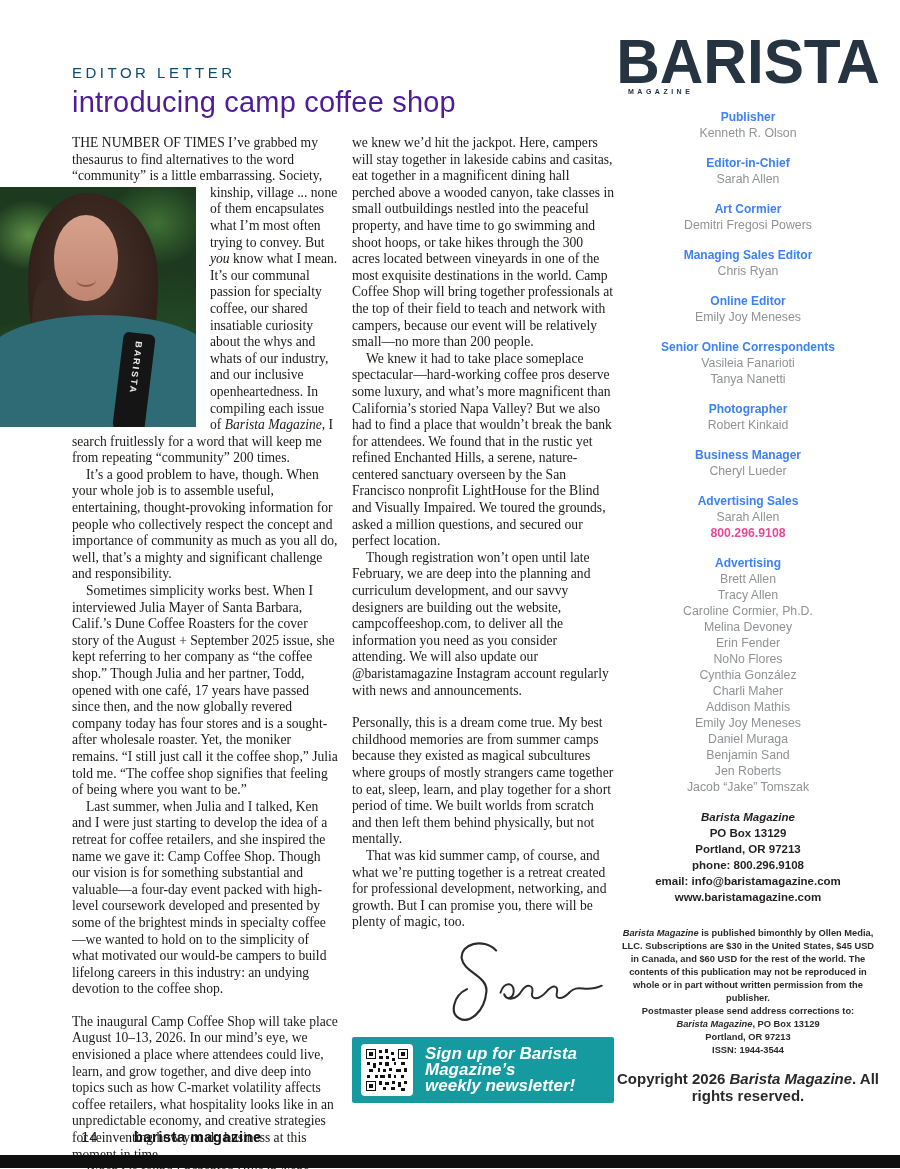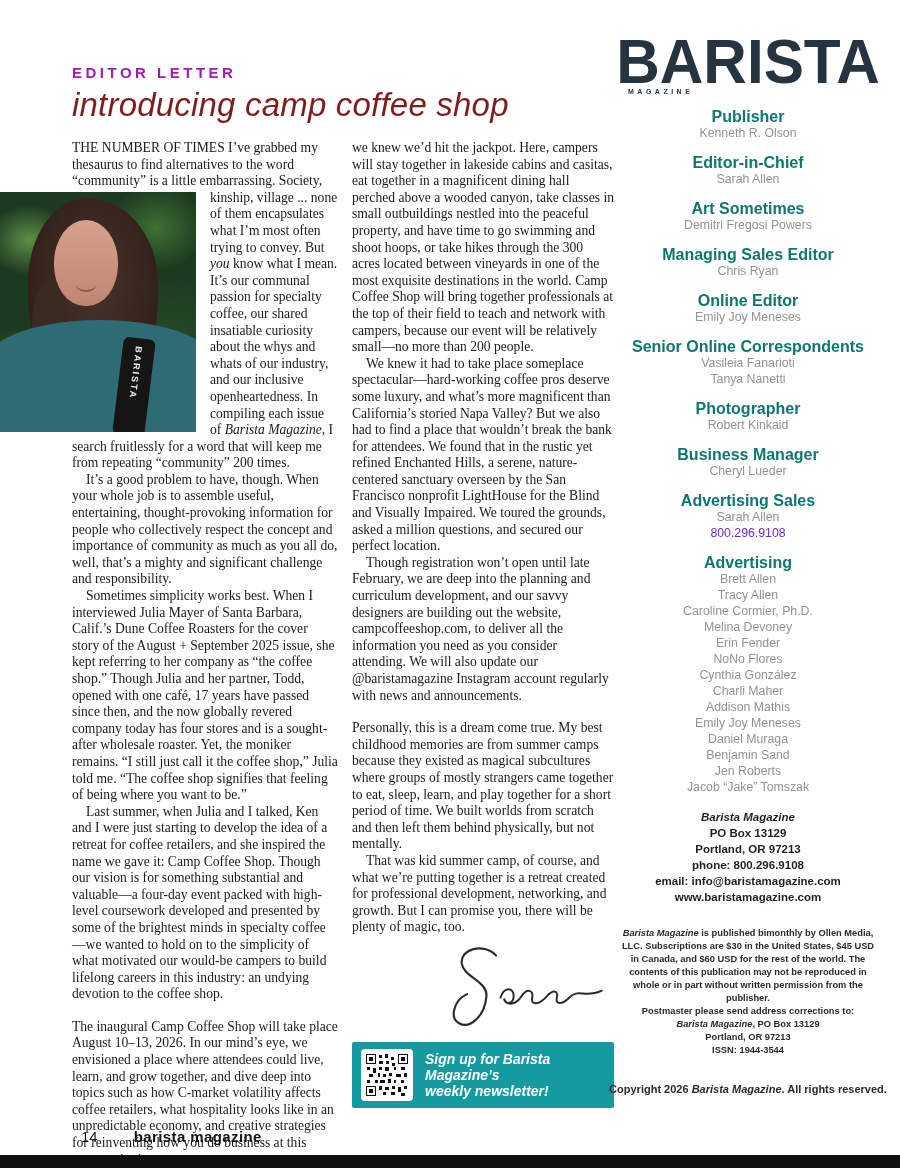--- a/index.html
+++ b/index.html
@@ -1,21 +1,21 @@
 <!DOCTYPE html>
 <html><head>
 <meta charset="utf-8">
 <style>
   html,body{margin:0;padding:0;}
   body{width:900px;height:1169px;position:relative;background:#ffffff;overflow:hidden;
        font-family:"Liberation Sans",sans-serif;}
   
   .content{position:absolute;left:72px;top:64px;width:542px;}
-  .kicker{font-weight:bold;font-size:15px;letter-spacing:3.5px;color:#a21caf;}
-  .title{font-weight:normal;font-size:33px;letter-spacing:0.2px;color:#7f1d1d;margin:5px 0 16px 0;font-style:italic;}
+  .kicker{font-weight:normal;font-size:15px;letter-spacing:3.5px;color:#0c4a6e;}
+  .title{font-weight:normal;font-size:29px;letter-spacing:0.2px;color:#4c1d95;margin:5px 0 16px 0;}
   .columns{display:flex;gap:14px;}
   .col{width:266px;}
   .col2{width:262px;}
   p.body{font-family:"Liberation Serif",serif;font-size:13.6px;line-height:16.6px;
          color:#1a1a18;margin:0;text-align:left;}
   p.body.indent{text-indent:14px;}
   p.body.block{margin-top:16px;font-family:Liberation Serif, serif;}
   .leadin{font-weight:normal;}
   
   .photo-float{float:left;width:196px;height:240px;margin:2px 14px 4px -72px;position:relative;overflow:hidden;display:block;
@@ -41,37 +41,37 @@
       border-radius:6px;transform:rotate(7deg);display:block;}
   .ph-mug-text{writing-mode:vertical-rl;color:#ededed;font:bold 9px "Liberation Sans",sans-serif;
       letter-spacing:2px;display:block;margin:8px 0 0 11px;}
   
   .signature{margin:6px 0 0 78px;display:block;}
   
   .newsletter{margin-top:4px;width:262px;height:66px;background:#159aa0;border-radius:2px;
       display:flex;align-items:center;padding:0;box-sizing:border-box;}
   .qr-box{width:52px;height:52px;background:#ffffff;border-radius:4px;margin:0 12px 0 9px;
       display:flex;align-items:center;justify-content:center;flex:0 0 auto;}
-  .newsletter-text{color:#ffffff;font-style:italic;font-weight:bold;font-size:14px;line-height:16px;}
+  .newsletter-text{color:#ffffff;font-style:italic;font-weight:bold;font-size:17px;line-height:16px;}
   
   .sidebar{position:absolute;left:606px;top:30px;width:284px;text-align:center;color:#231f20;}
   .logo{font-weight:bold;font-size:58px;letter-spacing:0px;color:#263340;line-height:56px;
       transform:scale(1.04,1.1);transform-origin:center top;white-space:nowrap;}
   .logo-sub{font-weight:bold;font-size:7px;letter-spacing:3.5px;color:#263340;text-align:left;
       margin:2px 0 0 22px;}
   .mast-entries{margin-top:14px;}
   .mast-entry{margin-bottom:14px;}
-  .mast-label{font-weight:bold;font-size:16px;line-height:16px;color:#0f766e;}
+  .mast-label{font-weight:bold;font-size:12px;line-height:16px;color:#3b82f6;}
   .mast-name{font-size:12.3px;line-height:16px;color:#909295;}
-  .mast-phone{font-weight:normal;color:#6d28d9;}
+  .mast-phone{font-weight:bold;color:#ec4899;}
   .address{margin-top:4px;font-weight:bold;font-size:11.5px;line-height:16px;color:#231f20;}
   .address .it{font-style:italic;}
   .fineprint{margin:22px auto 0;width:256px;font-weight:bold;font-size:9.3px;line-height:13px;color:#2a2a2a;}
   .fineprint i{font-style:italic;}
-  .copyright{margin-top:26px;font-weight:bold;font-size:11px;color:#2a2a2a;}
+  .copyright{margin-top:13px;font-weight:bold;font-size:15px;color:#2a2a2a;}
   .copyright i{font-style:italic;}
   
   .footer{position:absolute;left:75px;top:1128px;display:flex;align-items:baseline;gap:36px;padding-left:6px;}
   .page-num{font-size:15px;color:#1c1c1c;}
   .footer-brand{font-weight:bold;font-size:15px;letter-spacing:0.4px;color:#141414;}
   .bottom-bar{position:absolute;left:0;bottom:1px;width:900px;height:13px;background:#101010;}
 </style>
 </head>
 <body>
 
@@ -180,21 +180,21 @@
   <div class="mast-entries">
     <div class="mast-entry">
       <div class="mast-label">Publisher</div>
       <div class="mast-name">Kenneth R. Olson</div>
     </div>
     <div class="mast-entry">
       <div class="mast-label">Editor-in-Chief</div>
       <div class="mast-name">Sarah Allen</div>
     </div>
     <div class="mast-entry">
-      <div class="mast-label">Art Sometimes</div>
+      <div class="mast-label">Art Cormier</div>
       <div class="mast-name">Demitri Fregosi Powers</div>
     </div>
     <div class="mast-entry">
       <div class="mast-label">Managing Sales Editor</div>
       <div class="mast-name">Chris Ryan</div>
     </div>
     <div class="mast-entry">
       <div class="mast-label">Online Editor</div>
       <div class="mast-name">Emily Joy Meneses</div>
     </div>

